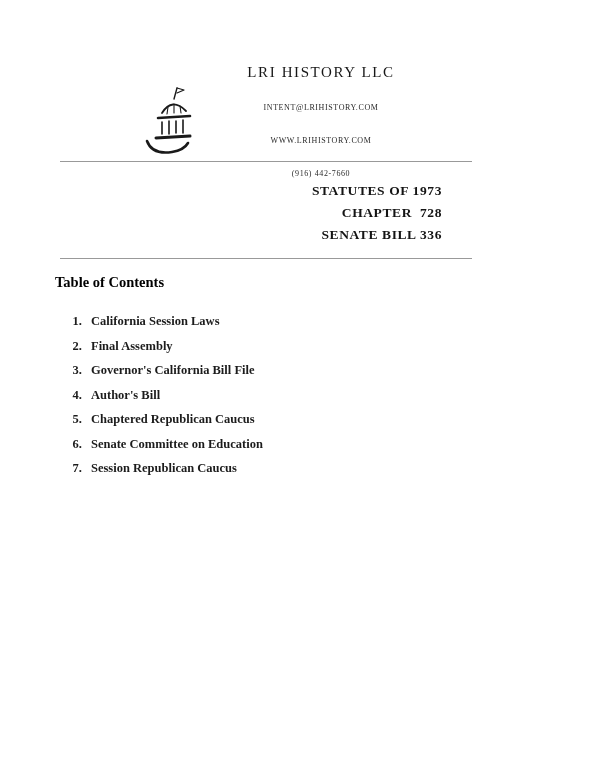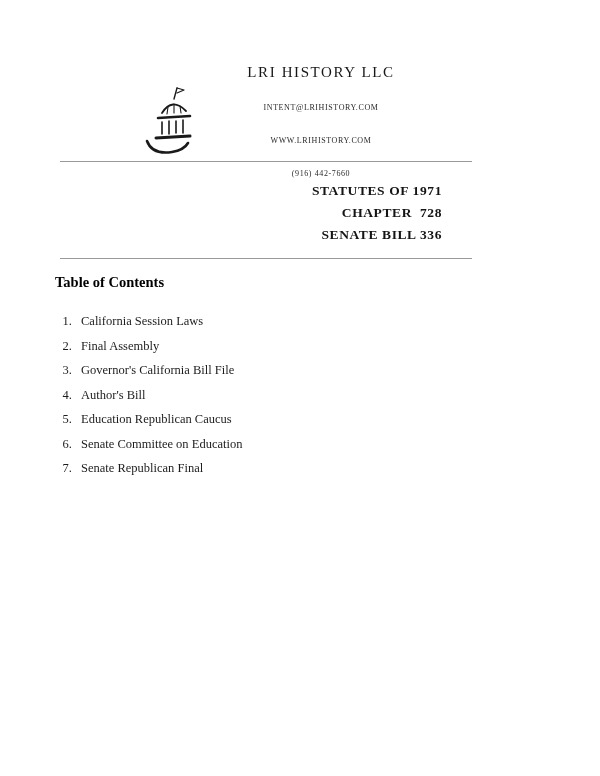--- a/index.html
+++ b/index.html
@@ -87,22 +87,23 @@
     left: 55px;
     right: 60px;
   }
   .toc-title {
     font-weight: 700;
     font-size: 14.5px;
     color: #000000;
     margin-bottom: 18px;
   }
   ol.toc-list {
-    margin-left: 20px;
+    margin-left: 30px;
     list-style: decimal;
+    font-weight: bold;
   }
   ol.toc-list li {
     font-size: 12.5px;
     line-height: 24.5px;
     color: #1c1c1c;
     padding-left: 6px;
   }
 </style>
 </head>
 <body>
@@ -134,31 +135,31 @@
       <div class="contact-line">INTENT@LRIHISTORY.COM</div>
       <div class="contact-line">WWW.LRIHISTORY.COM</div>
       <div class="contact-line">(916) 442-7660</div>
     </div>
   </div>
 
   <div class="rule rule-top"></div>
   <div class="rule rule-bottom"></div>
 
   <div class="reference">
-    <div>STATUTES OF 1971</div>
+    <div>STATUTES OF 1973</div>
     <div>CHAPTER  728</div>
     <div>SENATE BILL 336</div>
   </div>
 
   <div class="toc">
     <div class="toc-title">Table of Contents</div>
     <ol class="toc-list">
       <li>California Session Laws</li>
       <li>Final Assembly</li>
       <li>Governor's California Bill File</li>
       <li>Author's Bill</li>
-      <li>Education Republican Caucus</li>
+      <li>Chaptered Republican Caucus</li>
       <li>Senate Committee on Education</li>
-      <li>Senate Republican Final</li>
+      <li>Session Republican Caucus</li>
     </ol>
   </div>
 
 </div>
 
 </body></html>

